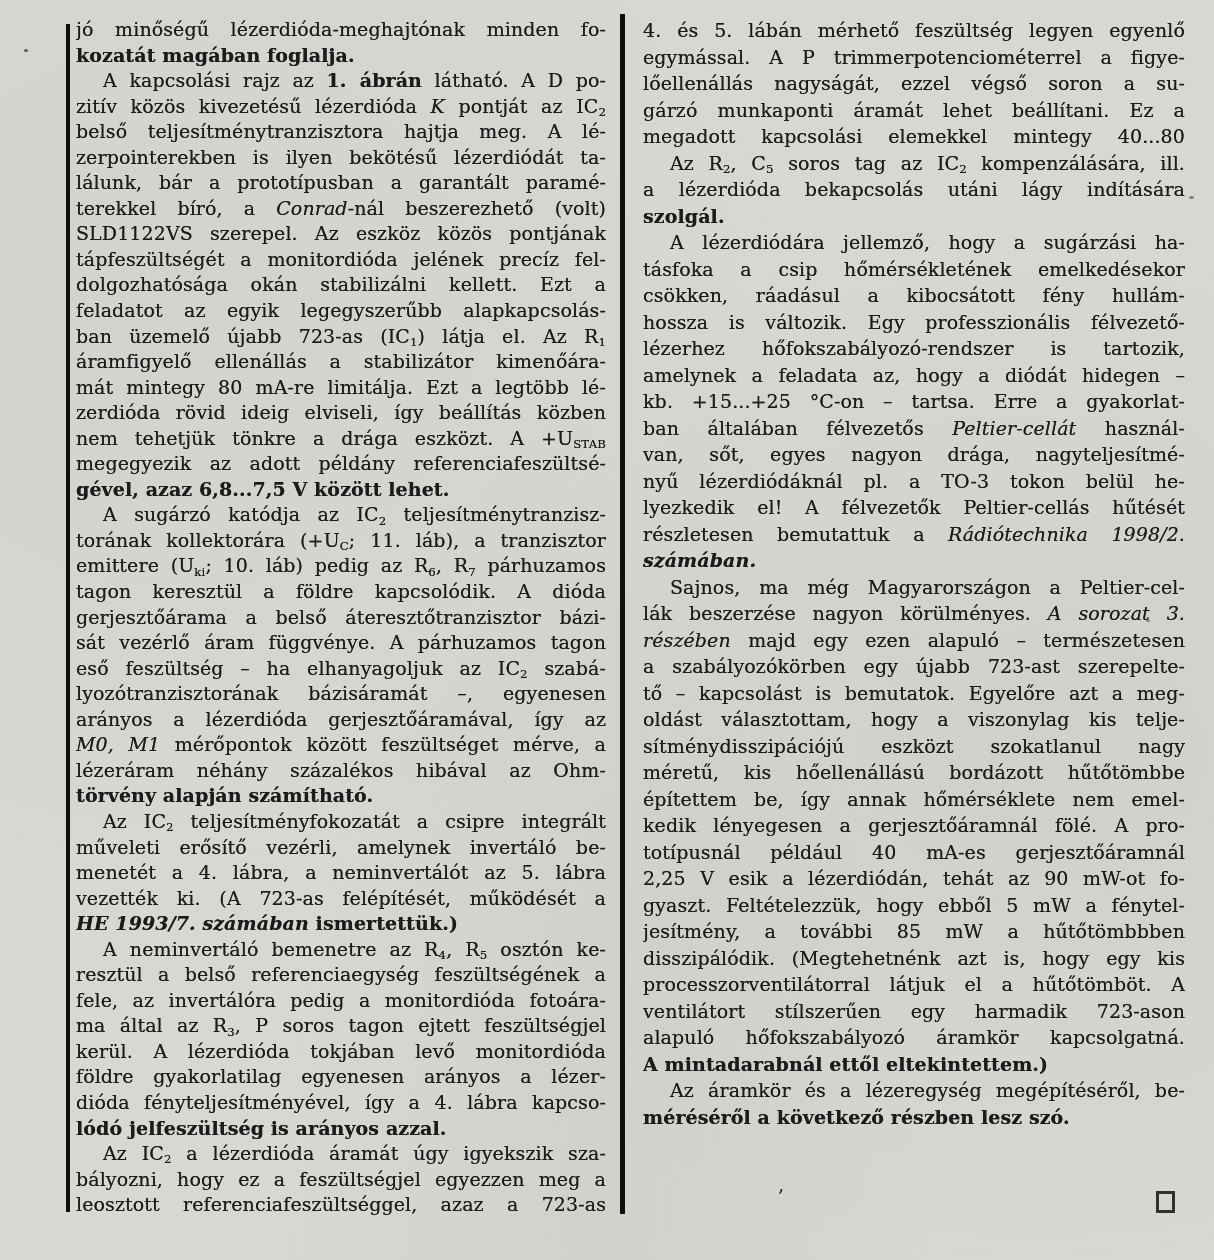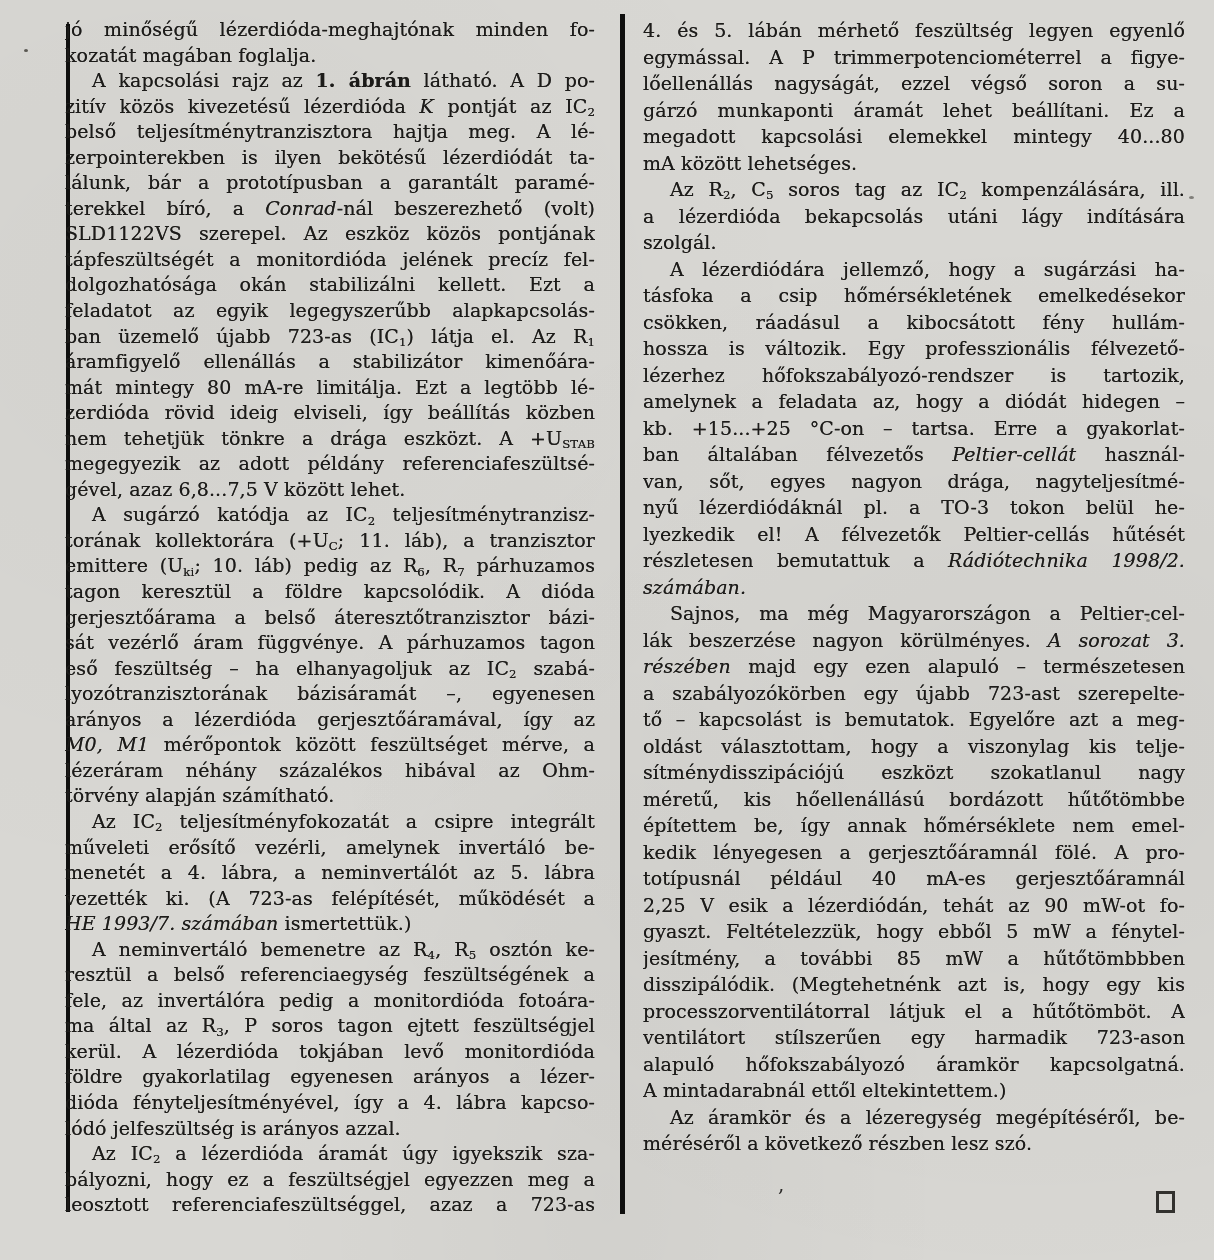--- a/index.html
+++ b/index.html
@@ -10,29 +10,29 @@
       radial-gradient(ellipse at 85% 60%, rgba(0,0,0,0.035), transparent 50%),
       radial-gradient(ellipse at 50% 95%, rgba(0,0,0,0.03), transparent 40%),
       #d8d7d3;
     font-family:"DejaVu Serif", serif;
     color:#1c1b19;
   }
   .rule{position:absolute;background:#0f0f0e;}
   .rule-left{left:66px;top:24px;width:4px;height:1188px;}
   .rule-mid{left:620px;top:14px;width:5px;height:1200px;}
   .col{position:absolute;top:17px;}
-  .col-left{left:65px;width:530px;--lh:25.55px;}
+  .col-left{left:76px;width:530px;--lh:25.55px;}
   .col-right{left:643px;width:542px;--lh:26.5px;}
   .line{
     height:var(--lh);line-height:var(--lh);font-size:19px;
     text-align:justify;text-align-last:justify;overflow:hidden;
     text-shadow:0 0 0.5px rgba(28,27,25,0.75);
     letter-spacing:0.1px;
   }
-  .line.last{text-align-last:left;}
+  .line.last{text-align-last:left;font-weight:bold;}
   .line.indent{text-indent:27px;}
   .line b{font-weight:bold;}
   .line i{font-style:italic;}
   .line sub{font-size:0.62em;position:relative;top:0.28em;vertical-align:baseline;line-height:0;}
   .stray{position:absolute;left:778px;top:1172px;font-size:20px;color:#2a2927;}
   .endmark{
     position:absolute;left:1156px;top:1191px;width:13px;height:16px;
     border:3px solid #32312e;background:transparent;
   }
   .speck{position:absolute;background:#5a5852;border-radius:50%;}
@@ -95,21 +95,20 @@
       <div class="line indent">Az IC<sub>2</sub> a lézerdióda áramát úgy igyekszik sza-</div>
       <div class="line">bályozni, hogy ez a feszültségjel egyezzen meg a</div>
       <div class="line">leosztott referenciafeszültséggel, azaz a 723-as</div>
     </div>
   <div class="col col-right">
       <div class="line">4. és 5. lábán mérhető feszültség legyen egyenlő</div>
       <div class="line">egymással. A P trimmerpotenciométerrel a figye-</div>
       <div class="line">lőellenállás nagyságát, ezzel végső soron a su-</div>
       <div class="line">gárzó munkaponti áramát lehet beállítani. Ez a</div>
       <div class="line">megadott kapcsolási elemekkel mintegy 40...80</div>
-      <div class="line last">mA között lehetséges.</div>
       <div class="line indent">Az R<sub>2</sub>, C<sub>5</sub> soros tag az IC<sub>2</sub> kompenzálására, ill.</div>
       <div class="line">a lézerdióda bekapcsolás utáni lágy indítására</div>
       <div class="line last">szolgál.</div>
       <div class="line indent">A lézerdiódára jellemző, hogy a sugárzási ha-</div>
       <div class="line">tásfoka a csip hőmérsékletének emelkedésekor</div>
       <div class="line">csökken, ráadásul a kibocsátott fény hullám-</div>
       <div class="line">hossza is változik. Egy professzionális félvezető-</div>
       <div class="line">lézerhez hőfokszabályozó-rendszer is tartozik,</div>
       <div class="line">amelynek a feladata az, hogy a diódát hidegen –</div>
       <div class="line">kb. +15...+25 °C-on – tartsa. Erre a gyakorlat-</div>

